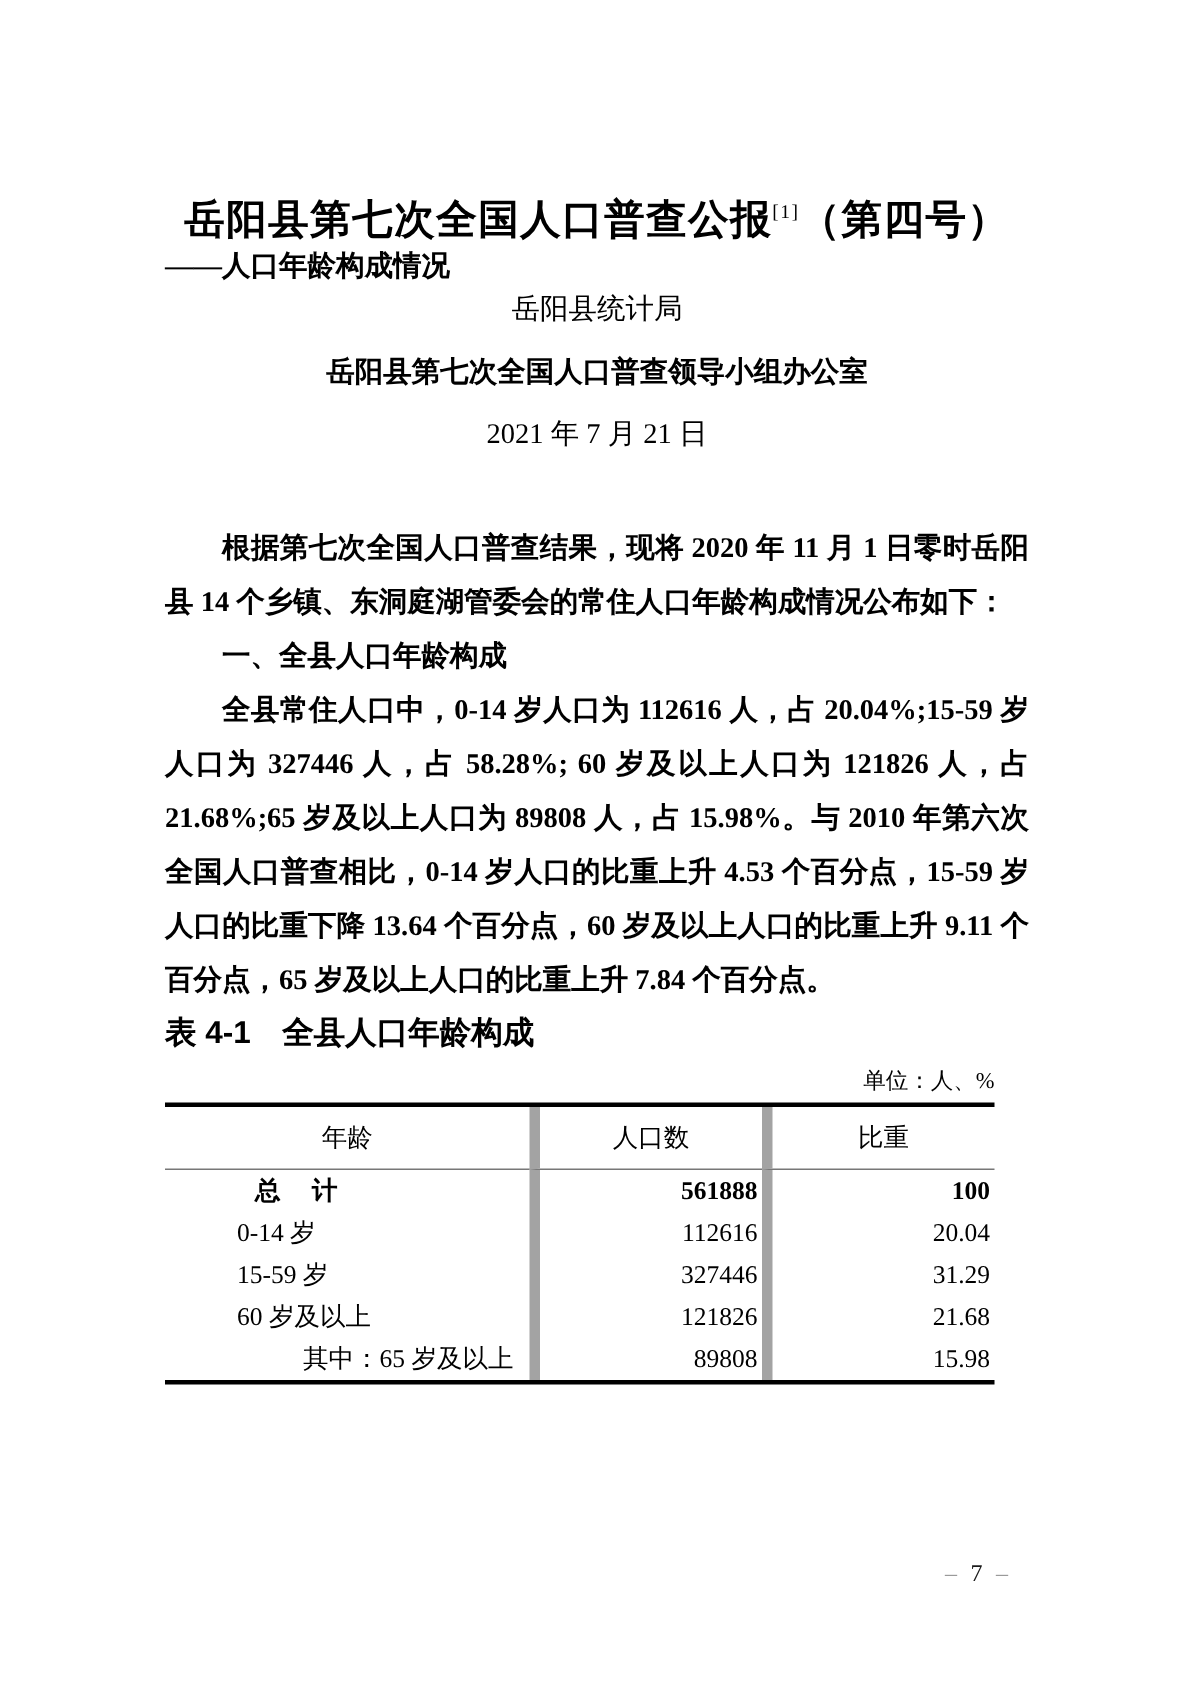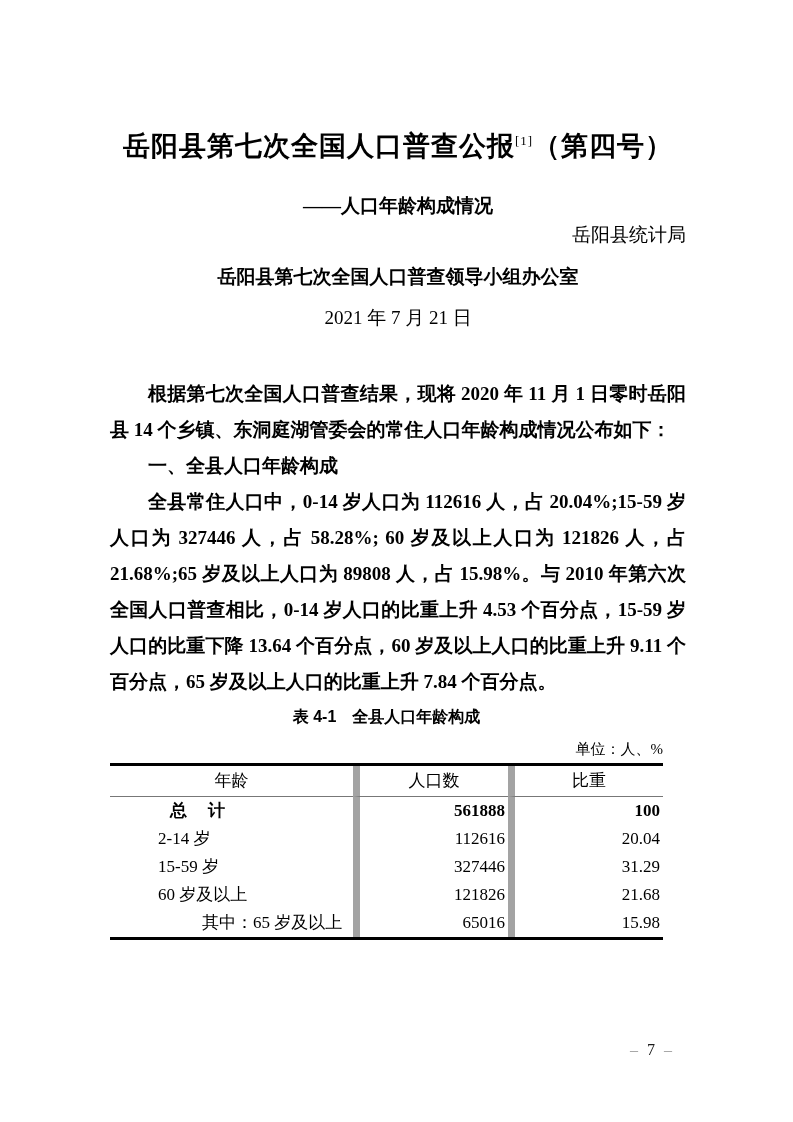--- a/index.html
+++ b/index.html
@@ -31,33 +31,33 @@
     white-space: nowrap;
   }
   .doc-title sup {
     font-size: 13px;
     font-weight: normal;
     vertical-align: super;
     line-height: 0;
   }
 
   .doc-subtitle {
-    margin-top: 28px;
+    margin-top: 0;
     font-size: 19px;
     font-weight: 600;
-    text-align: center;
+    text-align: left;
     line-height: 24px;
   }
 
   .byline {
     font-size: 19px;
     text-align: center;
     line-height: 24px;
   }
-  .byline-1 { margin-top: 5px; text-align: right; }
+  .byline-1 { margin-top: 5px; }
   .byline-2 { margin-top: 18px; font-weight: 600; }
   .doc-date { margin-top: 17px; font-size: 19px; }
 
   .body-text {
     margin-top: 46px;
     font-size: 19px;
     line-height: 36px;
     text-align: justify;
     text-indent: 2em;
     font-weight: bold;
@@ -72,23 +72,23 @@
     padding-left: 2em;
   }
 
   .table-block {
     width: 553px;
     margin-top: 2px;
   }
 
   .table-caption {
     font-family: "Liberation Sans", sans-serif;
-    font-size: 16px;
+    font-size: 21px;
     font-weight: bold;
-    text-align: center;
+    text-align: left;
     line-height: 30px;
   }
 
   .unit-note {
     margin-top: 7px;
     margin-bottom: 4px;
     font-size: 15px;
     line-height: 20px;
     text-align: right;
   }
@@ -101,21 +101,21 @@
     border-bottom: 3px solid #000000;
   }
   .ct-cell {
     display: flex;
     align-items: center;
     height: 28px;
     font-size: 17px;
     line-height: 28px;
   }
   .ct-head {
-    height: 31px;
+    height: 42px;
     justify-content: center;
     border-bottom: 1px solid #777777;
   }
   .v-line { border-left: 7px solid #a3a3a3; }
   .ct-age { padding-left: 48px; }
   .ct-age-total { padding-left: 60px; letter-spacing: 2px; }
   .ct-age-sub { padding-left: 92px; }
   .ct-num { justify-content: flex-end; padding-right: 3px; }
   .ct-bold { font-weight: bold; }
 
@@ -156,34 +156,34 @@
 
       <div class="census-table">
         <div class="ct-cell ct-head">年龄</div>
         <div class="ct-cell ct-head v-line">人口数</div>
         <div class="ct-cell ct-head v-line">比重</div>
 
         <div class="ct-cell ct-age ct-age-total ct-bold">总　计</div>
         <div class="ct-cell ct-num ct-bold v-line">561888</div>
         <div class="ct-cell ct-num ct-bold v-line">100</div>
 
-        <div class="ct-cell ct-age">2-14 岁</div>
+        <div class="ct-cell ct-age">0-14 岁</div>
         <div class="ct-cell ct-num v-line">112616</div>
         <div class="ct-cell ct-num v-line">20.04</div>
 
         <div class="ct-cell ct-age">15-59 岁</div>
         <div class="ct-cell ct-num v-line">327446</div>
         <div class="ct-cell ct-num v-line">31.29</div>
 
         <div class="ct-cell ct-age">60 岁及以上</div>
         <div class="ct-cell ct-num v-line">121826</div>
         <div class="ct-cell ct-num v-line">21.68</div>
 
         <div class="ct-cell ct-age ct-age-sub">其中：65 岁及以上</div>
-        <div class="ct-cell ct-num v-line">65016</div>
+        <div class="ct-cell ct-num v-line">89808</div>
         <div class="ct-cell ct-num v-line">15.98</div>
       </div>
     </div>
 
   </div>
 
   <div class="page-number"><span class="pg-dash">–</span><span class="pg-num">7</span><span class="pg-dash">–</span></div>
 </div>
 
 </body></html>

